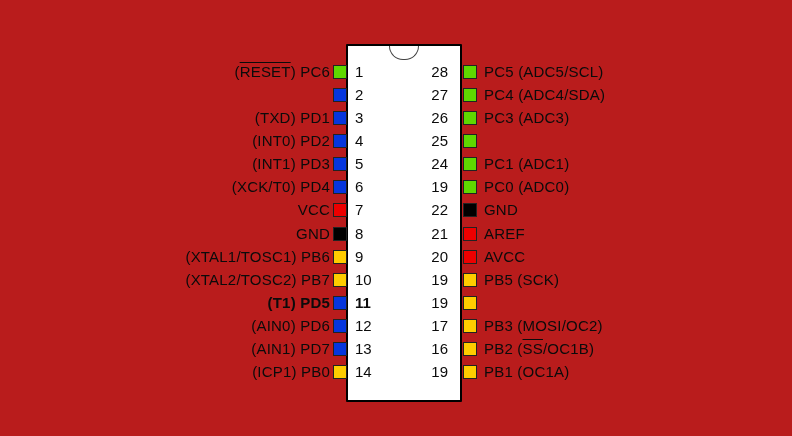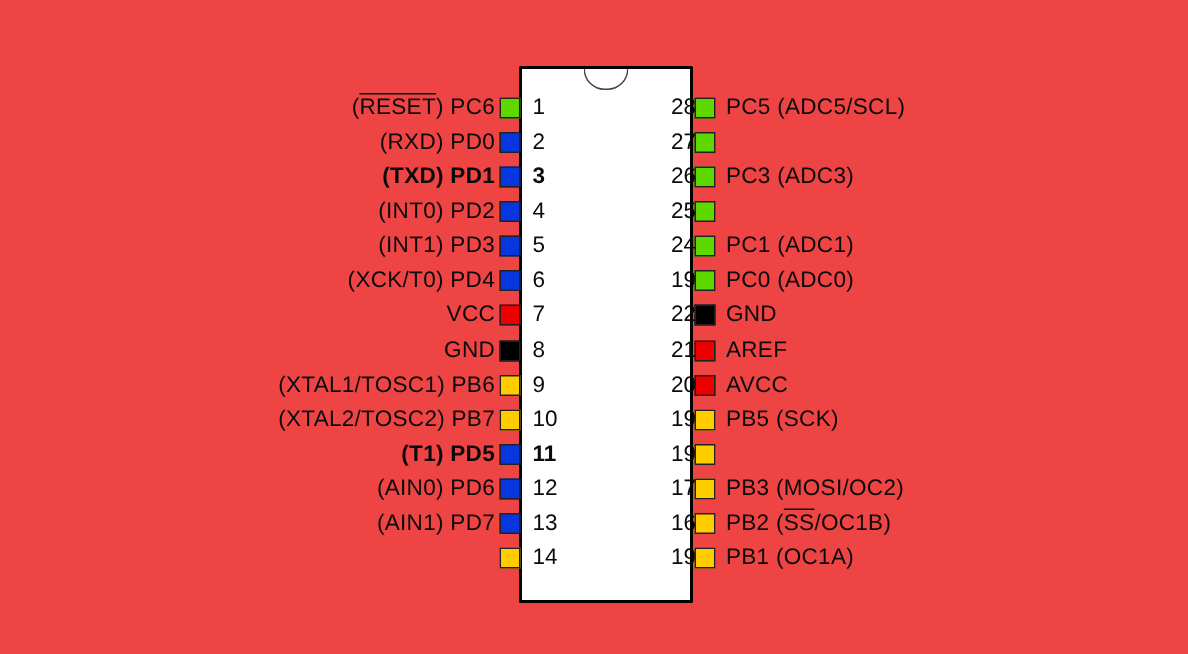--- a/index.html
+++ b/index.html
@@ -5,21 +5,21 @@
   html, body {
     margin: 0;
     padding: 0;
     background: #ffffff;
     font-family: "Liberation Sans", "DejaVu Sans", sans-serif;
   }
   .diagram {
     position: relative;
     width: 792px;
     height: 436px;
-    background: #ef4444;
+    background: #b91c1c;
     overflow: hidden;
   }
   .chip-body {
     position: absolute;
     left: 346px;
     top: 44px;
     width: 112px;
     height: 354px;
     border: 2px solid #000000;
     background: #ffffff;
@@ -64,21 +64,21 @@
   .pin-num {
     position: absolute;
     top: 0;
   }
   .pin-num.left {
     left: 355px;
     width: 44px;
     text-align: left;
   }
   .pin-num.right {
-    left: 406px;
+    left: 390px;
     width: 58px;
     text-align: right;
   }
   .pin-swatch {
     position: absolute;
     top: 4px;
     width: 12px;
     height: 12px;
     border: 1px solid #222222;
   }
@@ -93,25 +93,24 @@
   <div class="chip-body">
     <div class="chip-notch"></div>
   </div>
   <div id="pin-rows">
       <div class="pin-row" style="top: 61px;">
         <div class="pin-label left">(<span class="ov">RESET</span>) PC6</div>
         <div class="pin-swatch left" style="background: rgb(95, 216, 0); border-color: rgb(34, 34, 34);"></div>
         <div class="pin-num left">1</div>
       </div>
       <div class="pin-row" style="top: 84.08px;">
-        <div class="pin-label left">(RXD) PD0</div>
         <div class="pin-swatch left" style="background: rgb(6, 54, 221); border-color: rgb(34, 34, 34);"></div>
         <div class="pin-num left">2</div>
       </div>
-      <div class="pin-row" style="top: 107.16px; font-weight: bold;">
+      <div class="pin-row" style="top: 107.16px;">
         <div class="pin-label left">(TXD) PD1</div>
         <div class="pin-swatch left" style="background: rgb(6, 54, 221); border-color: rgb(34, 34, 34);"></div>
         <div class="pin-num left">3</div>
       </div>
       <div class="pin-row" style="top: 130.24px;">
         <div class="pin-label left">(INT0) PD2</div>
         <div class="pin-swatch left" style="background: rgb(6, 54, 221); border-color: rgb(34, 34, 34);"></div>
         <div class="pin-num left">4</div>
       </div>
       <div class="pin-row" style="top: 153.32px;">
@@ -153,29 +152,31 @@
         <div class="pin-label left">(AIN0) PD6</div>
         <div class="pin-swatch left" style="background: rgb(6, 54, 221); border-color: rgb(34, 34, 34);"></div>
         <div class="pin-num left">12</div>
       </div>
       <div class="pin-row" style="top: 337.96px; text-decoration: underline;">
         <div class="pin-label left">(AIN1) PD7</div>
         <div class="pin-swatch left" style="background: rgb(6, 54, 221); border-color: rgb(34, 34, 34);"></div>
         <div class="pin-num left">13</div>
       </div>
       <div class="pin-row" style="top: 361.04px;">
+        <div class="pin-label left">(ICP1) PB0</div>
         <div class="pin-swatch left" style="background: rgb(255, 204, 0); border-color: rgb(34, 34, 34);"></div>
         <div class="pin-num left">14</div>
       </div>
       <div class="pin-row" style="top: 61px;">
         <div class="pin-label right">PC5 (ADC5/SCL)</div>
         <div class="pin-swatch right" style="background: rgb(95, 216, 0); border-color: rgb(34, 34, 34);"></div>
         <div class="pin-num right">28</div>
       </div>
       <div class="pin-row" style="top: 84.08px;">
+        <div class="pin-label right">PC4 (ADC4/SDA)</div>
         <div class="pin-swatch right" style="background: rgb(95, 216, 0); border-color: rgb(34, 34, 34);"></div>
         <div class="pin-num right">27</div>
       </div>
       <div class="pin-row" style="top: 107.16px;">
         <div class="pin-label right">PC3 (ADC3)</div>
         <div class="pin-swatch right" style="background: rgb(95, 216, 0); border-color: rgb(34, 34, 34);"></div>
         <div class="pin-num right">26</div>
       </div>
       <div class="pin-row" style="top: 130.24px;">
         <div class="pin-swatch right" style="background: rgb(95, 216, 0); border-color: rgb(34, 34, 34);"></div>

